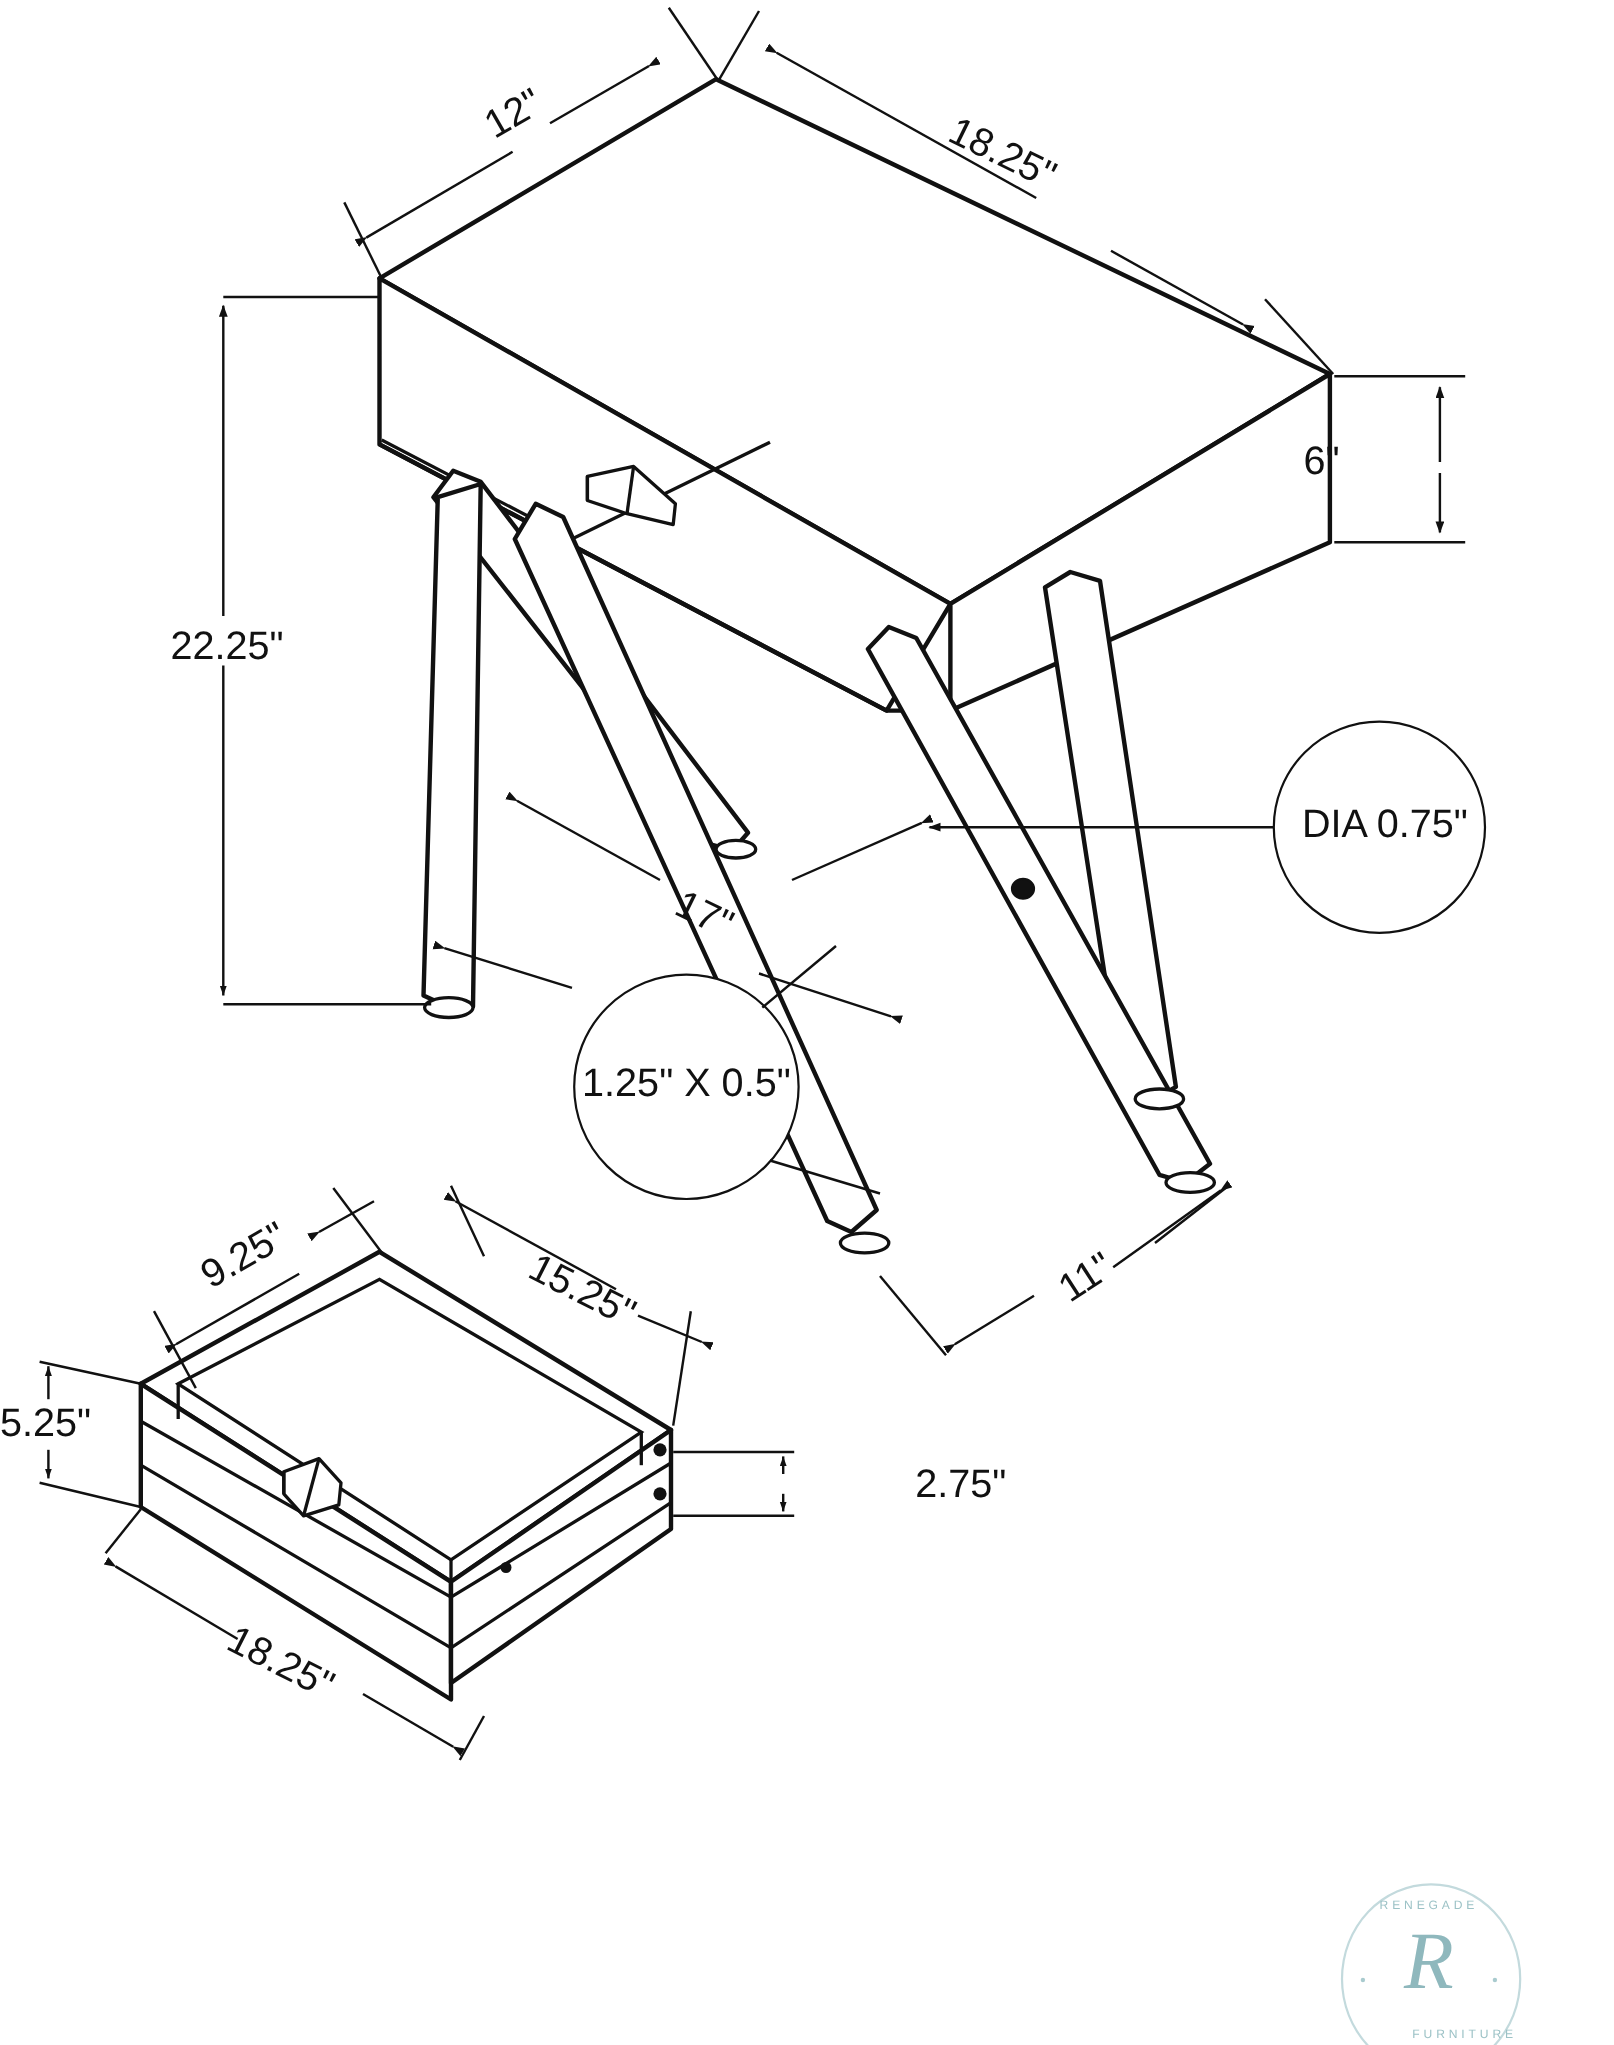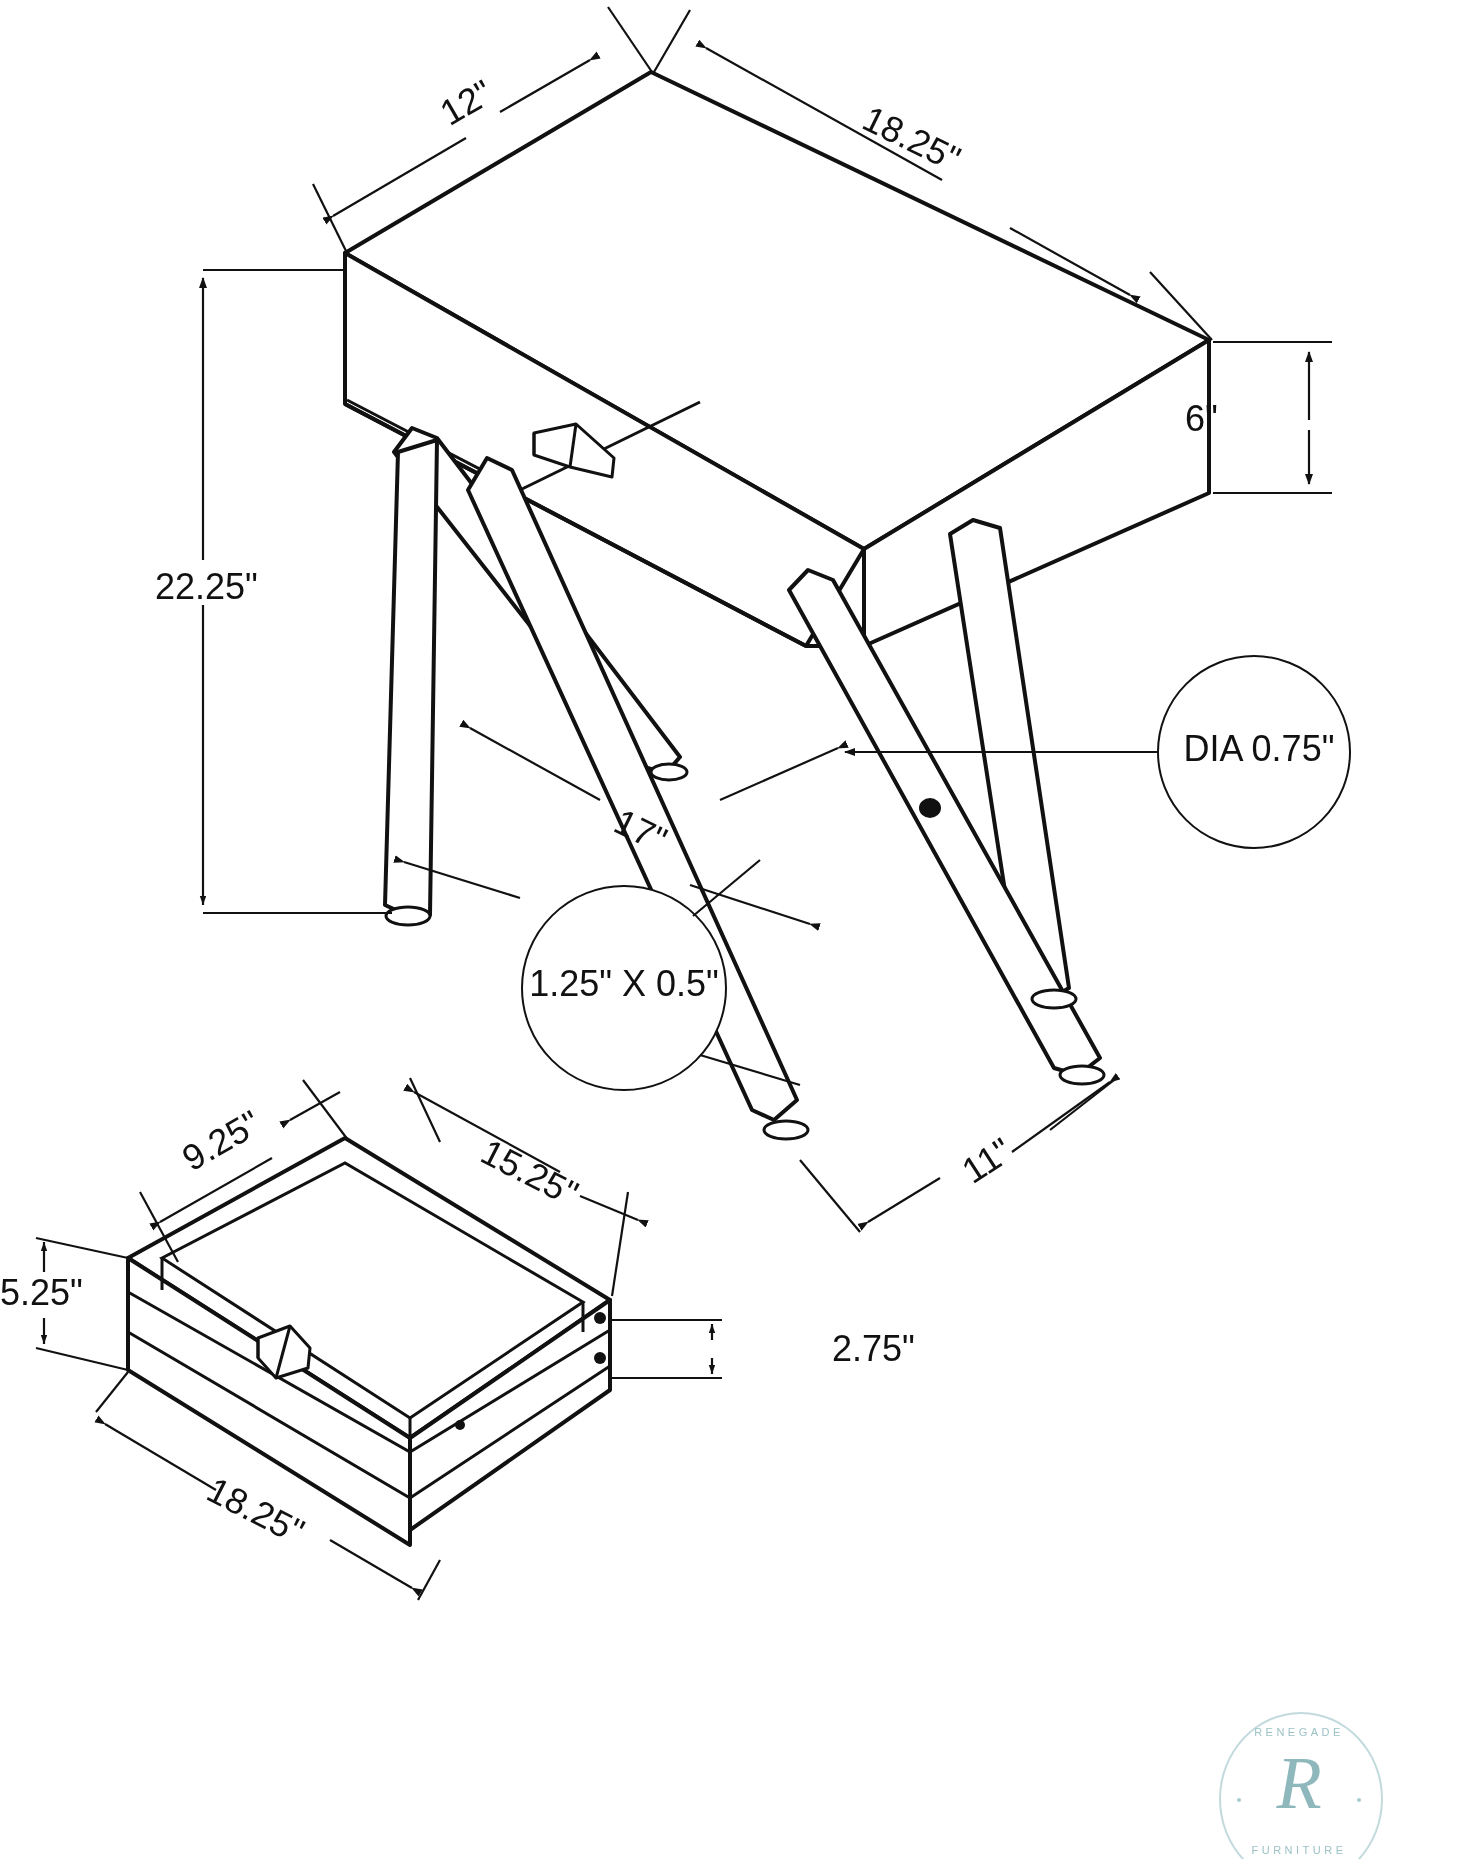--- a/index.html
+++ b/index.html
@@ -13,21 +13,21 @@
   .callout-text{position:absolute;font-family:"Liberation Sans",sans-serif;
                 color:#111;white-space:nowrap;}
   .logo-wrap{position:absolute;left:1219px;top:1712px;width:160px;height:170px;}
   .logo-oval{position:absolute;left:0;top:0;width:160px;height:170px;
              border:2px solid #c3dadd;border-radius:50%;background:#ffffff;}
   .logo-r{position:absolute;left:0;top:34px;width:160px;text-align:center;
           font-family:"Liberation Serif",serif;font-style:italic;
           font-size:74px;color:#8fb8bd;line-height:1;}
   .logo-top{position:absolute;left:0;top:14px;width:160px;text-align:center;
             font-size:11px;letter-spacing:3.5px;color:#9cc2c6;}
-  .logo-bottom{position:absolute;left:0;top:132px;width:160px;text-align:center;
+  .logo-bottom{position:absolute;left:0;top:132px;width:160px;text-align:right;
                font-size:11px;letter-spacing:3.5px;color:#9cc2c6;}
   .logo-dot{position:absolute;width:4px;height:4px;border-radius:50%;background:#a9cbcf;}
 </style>
 </head>
 <body>
 
 <div id="stage">
 
   <svg class="draw" viewBox="0 0 1467 1859">
     <defs>

